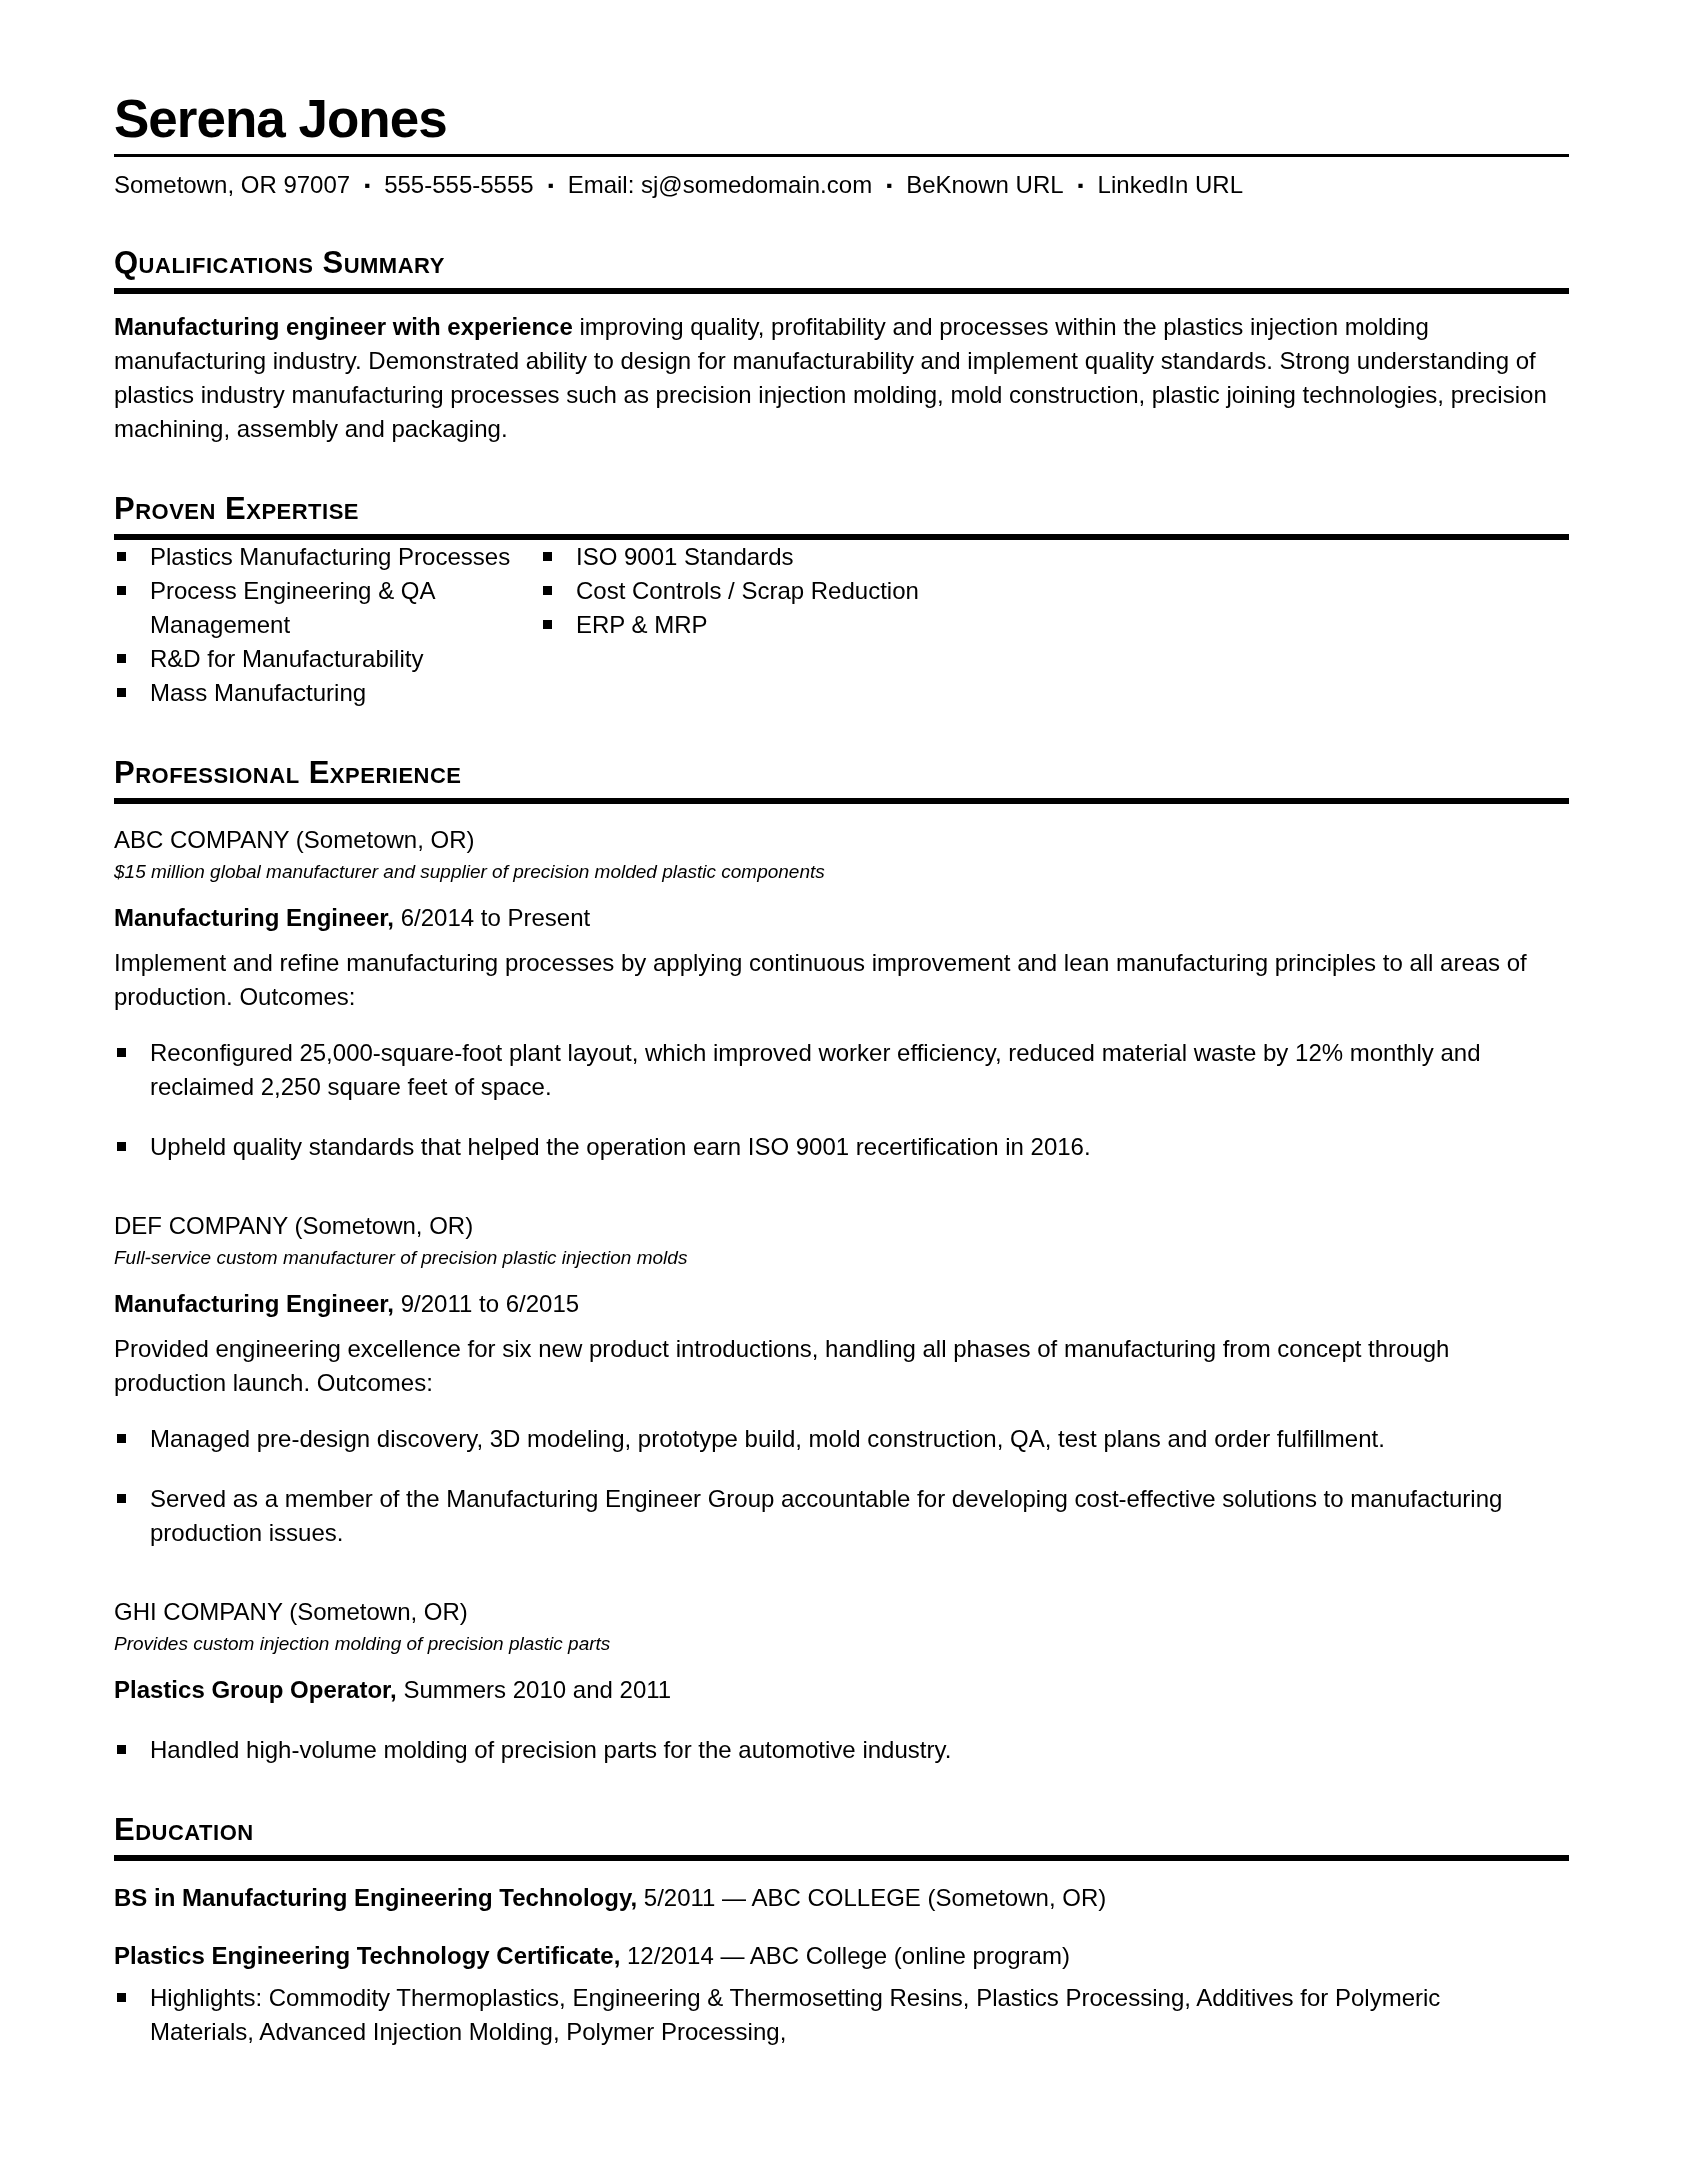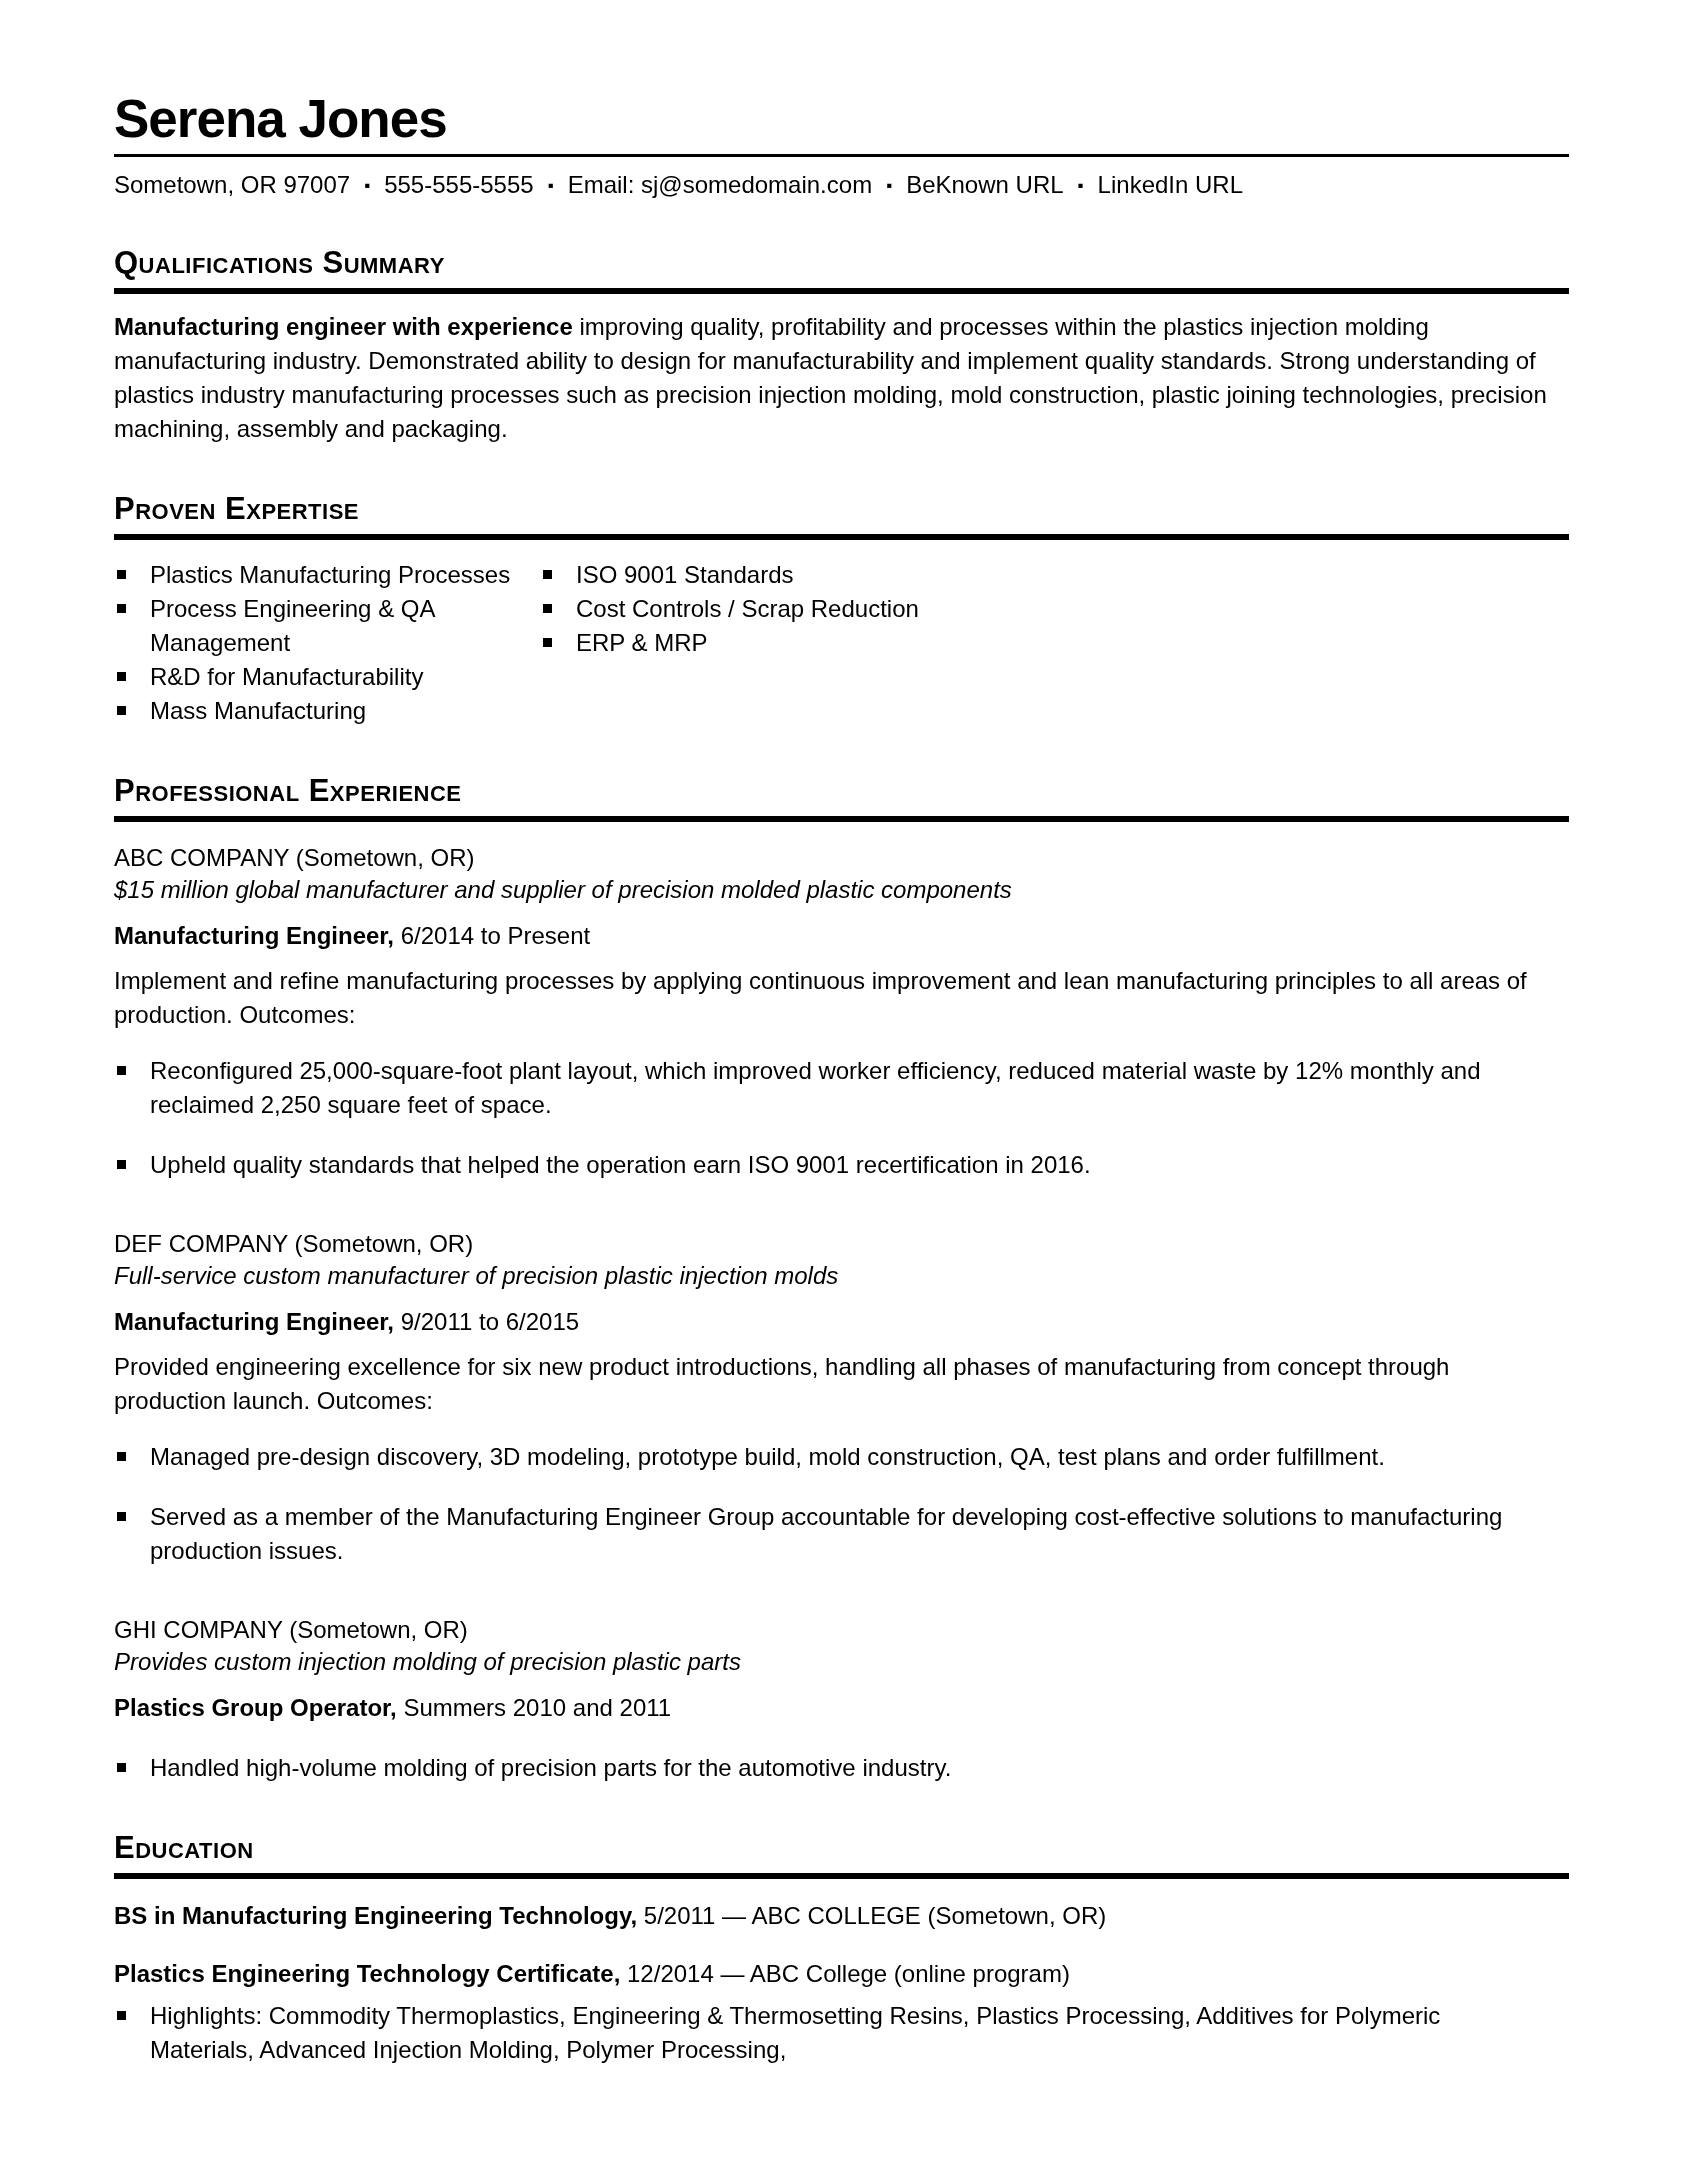--- a/index.html
+++ b/index.html
@@ -57,21 +57,21 @@
   .para {
     margin-top: 16px;
     font-size: 24px;
     line-height: 34px;
     max-width: 1455px;
   }
   .b { font-weight: bold; }
   .i { }
   
   .expertise-grid {
-    margin-top: 18px;
+    margin-top: 0;
     display: grid;
     grid-template-columns: 426px 465px;
   }
   ul.plain { list-style: none; }
   li.bullet-item {
     position: relative;
     padding-left: 36px;
     font-size: 24px;
     line-height: 34px;
   }
@@ -82,21 +82,21 @@
     top: 12px;
     width: 9px;
     height: 9px;
     background: #000;
   }
   .expertise-grid li.bullet-item { max-width: 426px; }
   
   .job { margin-top: 20px; }
   .job + .job { margin-top: 46px; }
   .company-line { font-size: 24px; line-height: 32px; }
-  .tagline { font-size: 24px; line-height: 32px; font-style: italic; }
+  .tagline { font-size: 19px; line-height: 32px; font-style: italic; }
   .title-line { margin-top: 14px; font-size: 24px; line-height: 32px; }
   .job-summary { margin-top: 12px; font-size: 24px; line-height: 34px; max-width: 1436px; }
   ul.exp-bullets { list-style: none; margin-top: 22px; }
   ul.exp-bullets li.bullet-item { max-width: 1406px; margin-bottom: 26px; }
   ul.exp-bullets li.bullet-item:last-child { margin-bottom: 0; }
   
   .edu-line { margin-top: 18px; font-size: 24px; line-height: 34px; }
   .edu-line.first { margin-top: 20px; }
   ul.edu-bullets { list-style: none; margin-top: 8px; }
   ul.edu-bullets li.bullet-item { max-width: 1406px; }

